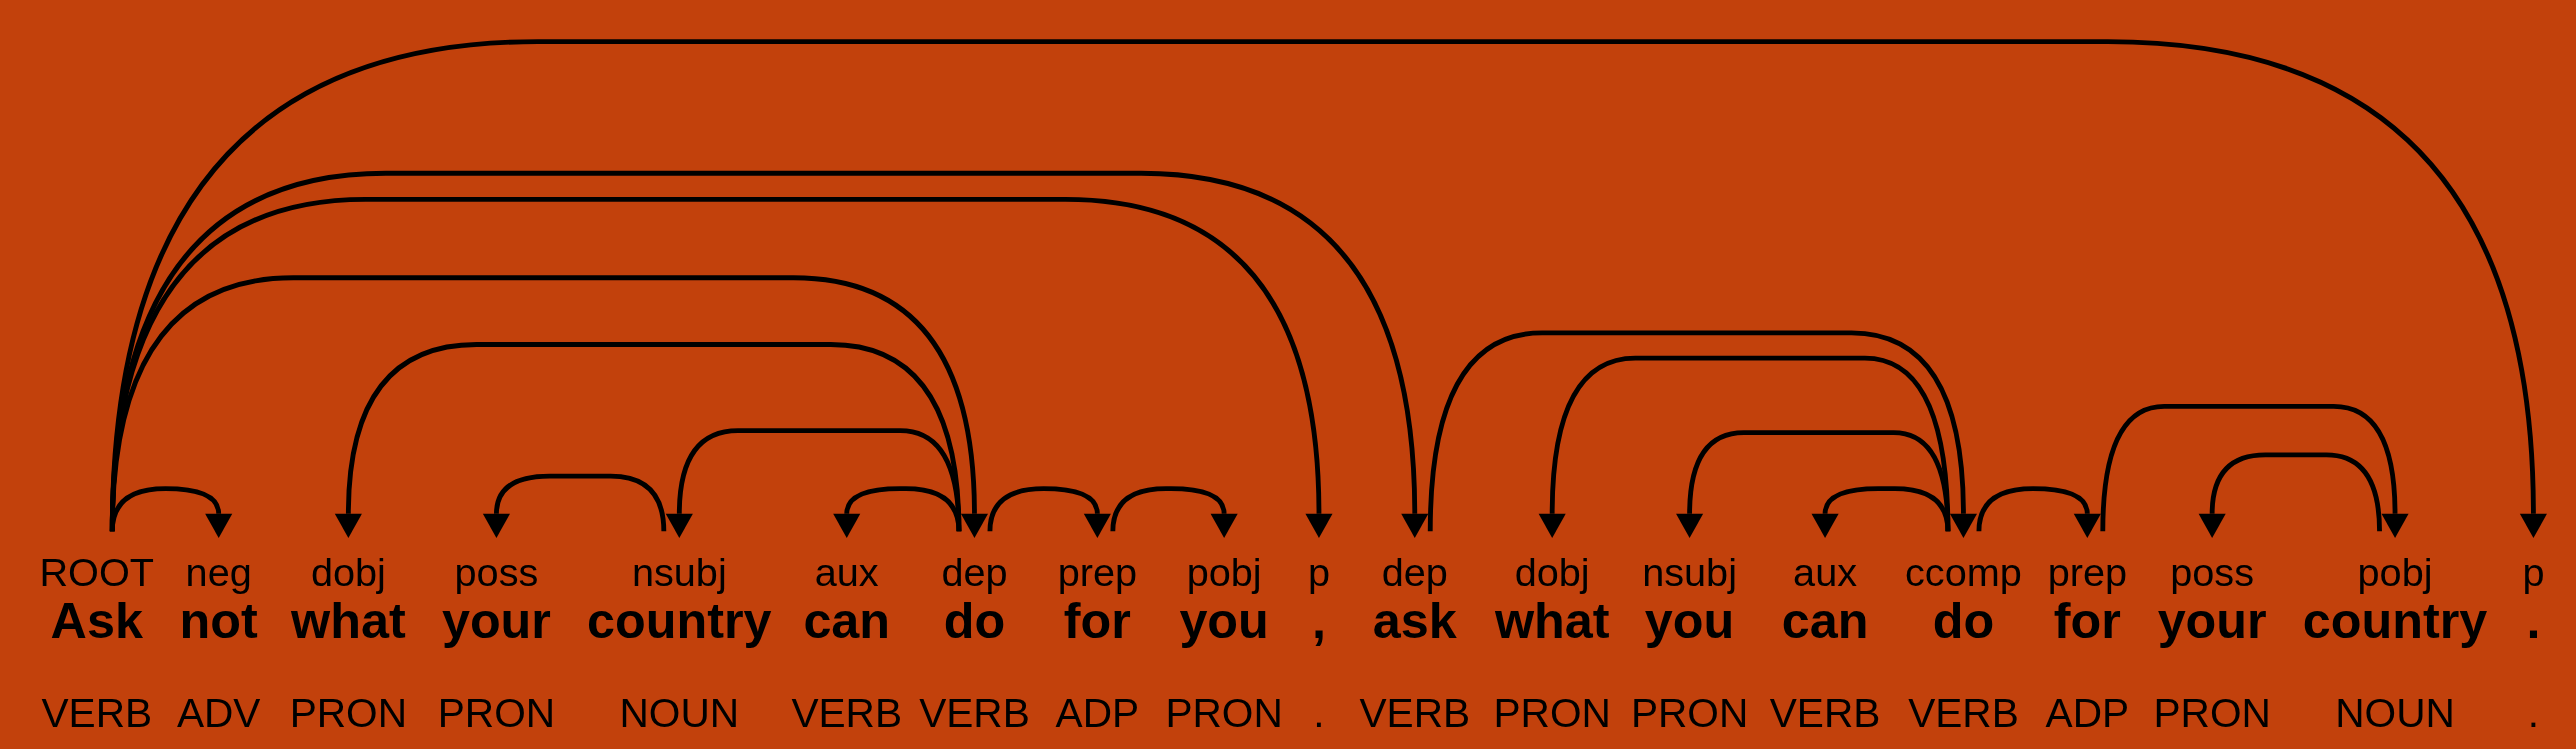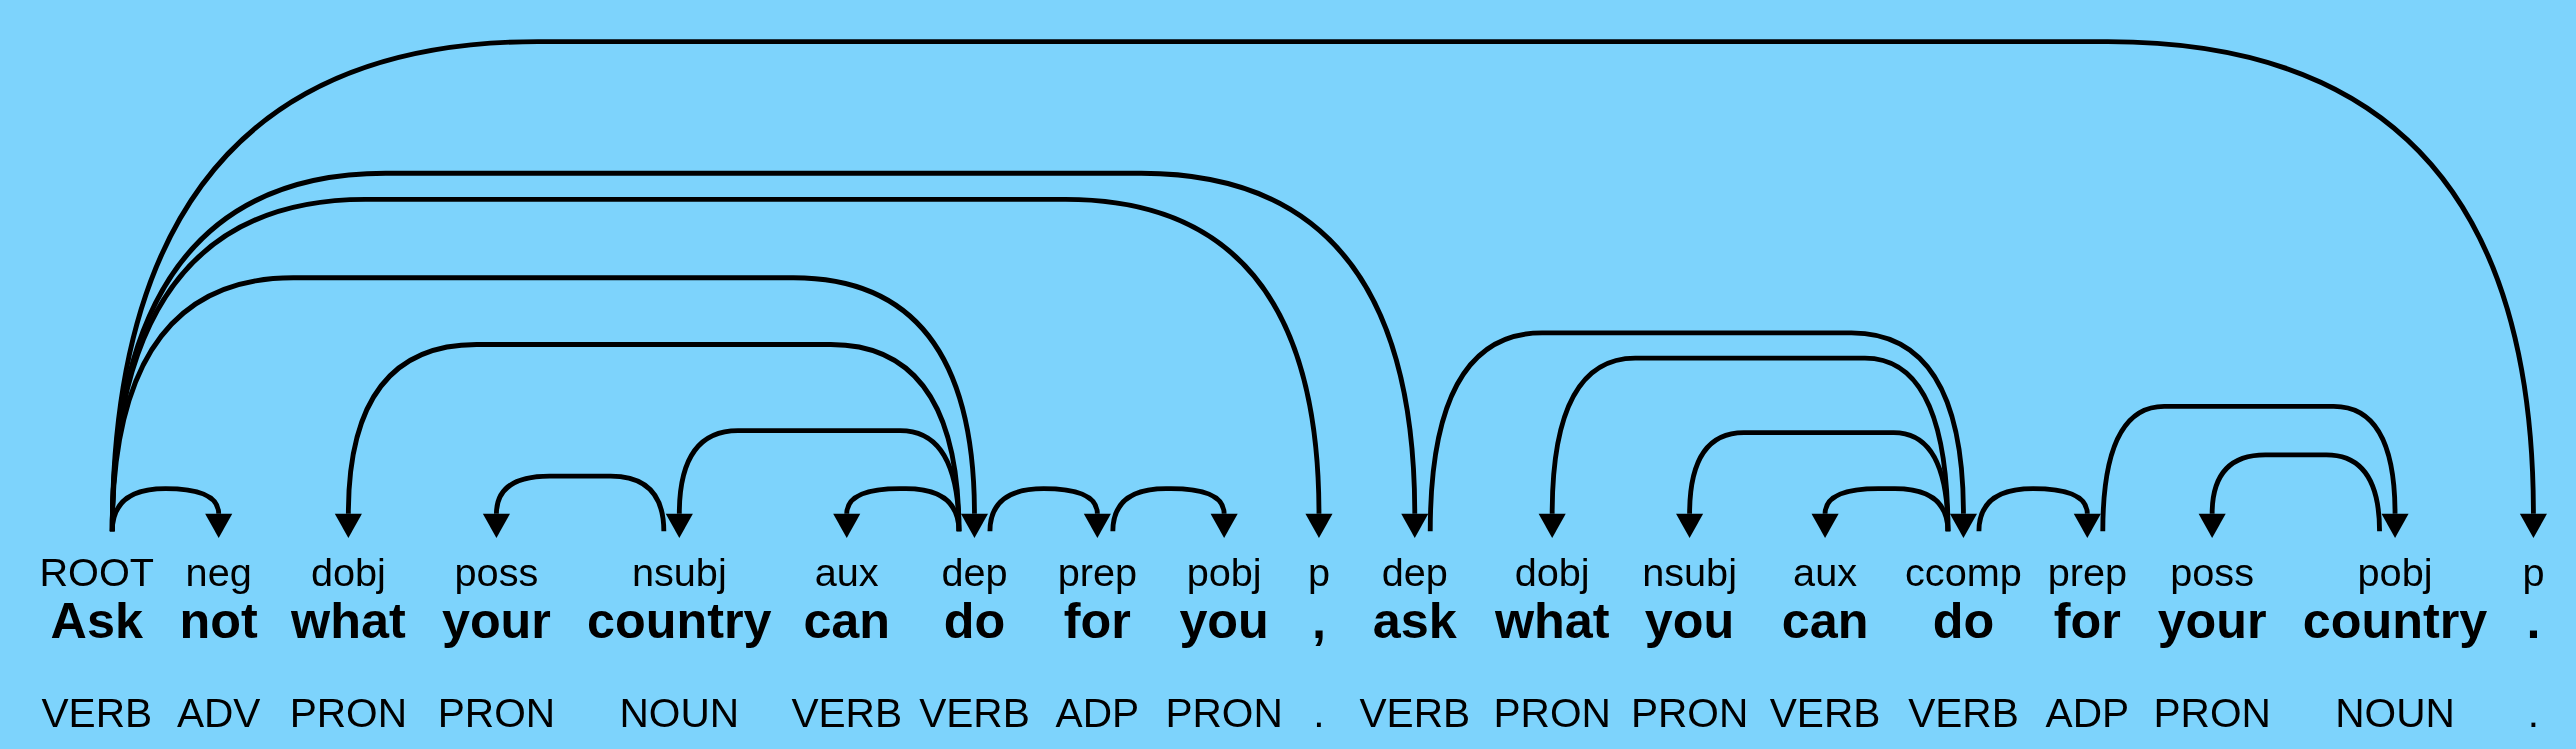--- a/index.html
+++ b/index.html
@@ -1,16 +1,16 @@
 <!DOCTYPE html>
 <html><head>
 <meta charset="utf-8">
 <style>
   html,body{margin:0;padding:0;background:#ffffff;}
-  .canvas{width:2576px;height:750px;background:#7dd3fc;overflow:hidden;}
+  .canvas{width:2576px;height:750px;background:#c2410c;overflow:hidden;}
   svg{display:block;}
   svg text{font-family:"Liberation Sans","DejaVu Sans",sans-serif;fill:#000;}
   .dep-label{font-size:41px;}
   .word{font-size:52px;font-weight:bold;}
   .pos-tag{font-size:42px;}
   .arc{fill:none;stroke:#000;stroke-width:5px;}
   .ahead{fill:#000;stroke:none;}
 </style>
 </head>
 <body>

